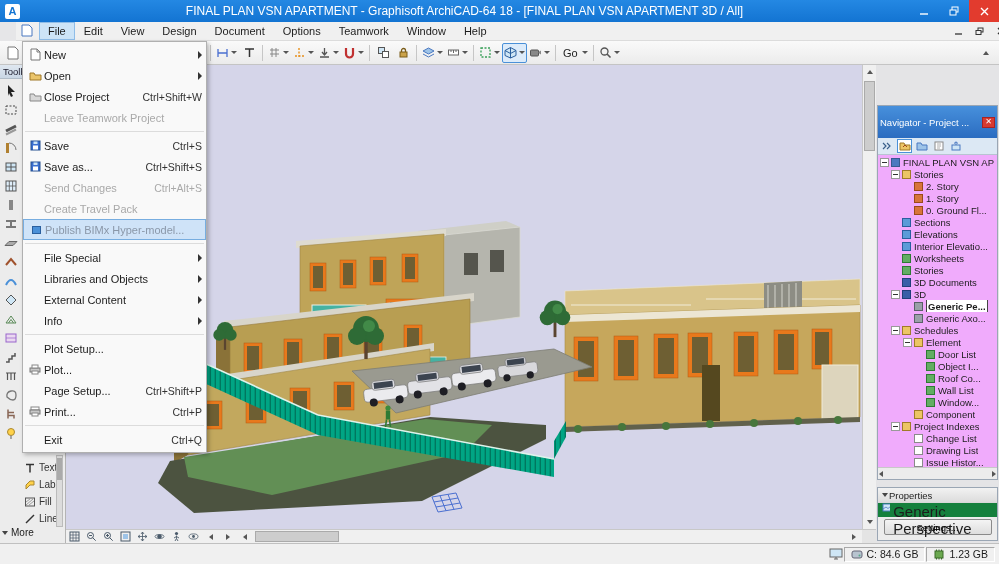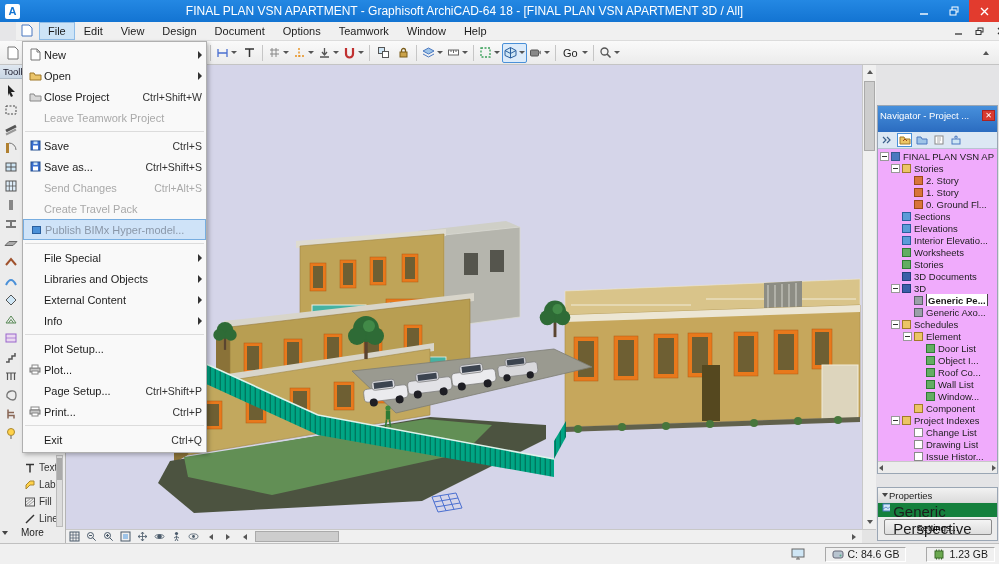--- a/index.html
+++ b/index.html
@@ -33,21 +33,21 @@
   .tb-spacer{flex:1}
 
   
   .toolbox{position:absolute;left:0;top:65px;width:66px;height:478px;background:#ececec;border-right:1px solid #b4b4b4;z-index:5}
   .tbx-header{height:14px;background:linear-gradient(#dfe7f0,#c9d6e4);border-bottom:1px solid #b0bcc8;font-size:9.5px;color:#223;padding:1px 3px;white-space:nowrap;overflow:hidden}
   .tbx-col{position:absolute;left:0;top:16px;width:21px;display:flex;flex-direction:column;align-items:center}
   .txi{width:19px;height:19px;display:flex;align-items:center;justify-content:center}
   .tbx-row{position:absolute;left:24px;width:40px;height:17px;display:flex;align-items:center;gap:3px;font-size:10px;color:#333}
   .tbx-scroll{position:absolute;left:56px;top:390px;width:7px;height:72px;background:#dcdcdc;border:1px solid #bbb}
   .tbx-scroll .thumb{position:absolute;left:0;top:2px;width:5px;height:22px;background:#aaa}
-  .tbx-more{position:absolute;left:2px;top:460px;width:62px;height:15px;display:flex;align-items:center;gap:13px;font-size:10px;color:#222}
+  .tbx-more{position:absolute;left:2px;top:460px;width:62px;height:15px;display:flex;align-items:center;gap:3px;font-size:10px;color:#222}
   .tri-down{width:0;height:0;border-left:3.5px solid transparent;border-right:3.5px solid transparent;border-top:4px solid #444}
 
   
   .filemenu{position:absolute;left:22px;top:41px;width:185px;background:#f9f9f9;border:1px solid #b0b0b0;box-shadow:2px 2px 4px rgba(0,0,0,.25);z-index:50;padding:2px 0}
   .mi{height:21px;display:flex;align-items:center;padding:0 4px 0 3px}
   .mi-ic{width:18px;display:flex;align-items:center;justify-content:center;flex:0 0 18px}
   .mi-label{flex:1;white-space:nowrap}
   .mi-short{font-size:10.5px;color:#333;margin-left:8px;white-space:nowrap}
   .mi-arrow{width:0;height:0;border-top:4px solid transparent;border-bottom:4px solid transparent;border-left:4px solid #333;margin-left:4px}
   .mi.disabled .mi-label,.mi.disabled .mi-short{color:#a9a9a9}
@@ -66,21 +66,21 @@
   .htrack{flex:1}
   .corner{width:14px;height:13px;background:#e4e4e4}
   .arr-up{width:0;height:0;border-left:3.5px solid transparent;border-right:3.5px solid transparent;border-bottom:4px solid #555}
   .arr-dn{width:0;height:0;border-left:3.5px solid transparent;border-right:3.5px solid transparent;border-top:4px solid #555}
   .arr-l{width:0;height:0;border-top:3.5px solid transparent;border-bottom:3.5px solid transparent;border-right:4px solid #555}
   .arr-r{width:0;height:0;border-top:3.5px solid transparent;border-bottom:3.5px solid transparent;border-left:4px solid #555}
 
   
   .rightcol{position:absolute;left:876px;top:65px;width:123px;height:478px;background:#e4e4e6}
   .navpanel{position:absolute;left:1px;top:40px;width:121px;background:#f2f2f2;border:1px solid #9aa6b4}
-  .nav-title{height:26px;background:linear-gradient(#4790dc,#2b6cc0);color:#fff;font-size:9.5px;display:flex;padding:4px 2px;white-space:nowrap}
+  .nav-title{height:32px;background:linear-gradient(#4790dc,#2b6cc0);color:#fff;font-size:9.5px;display:flex;align-items:center;padding:4px 2px;white-space:nowrap}
   .nav-title .ttl{flex:1;overflow:hidden}
   .nav-close{width:13px;height:11px;background:#d83a30;color:#fff;font-size:8px;display:flex;align-items:center;justify-content:center;border:1px solid #a22;line-height:1}
   .nav-icons{height:17px;background:#dce8f4;border-bottom:1px solid #b8c4d2;display:flex;align-items:center;gap:2px;padding:0 2px}
   .nvi{width:15px;height:14px;display:flex;align-items:center;justify-content:center;border:1px solid transparent}
   .nvi.sel{border:1px solid #4a90d8;background:#fff}
   .tree{height:312px;background:#f0abfc;overflow:hidden;padding-top:1px}
   .trow{height:12px;display:flex;align-items:center;font-size:9.5px;white-space:nowrap;overflow:hidden}
   .lvl0{padding-left:2px}.lvl1{padding-left:13px}.lvl2{padding-left:25px}.lvl3{padding-left:37px}
   .texp{width:9px;height:9px;border:1px solid #999;background:#fff;margin-right:2px;position:relative;flex:0 0 9px}
   .texp::after{content:"";position:absolute;left:1px;top:3px;width:5px;height:1px;background:#333}
@@ -93,21 +93,21 @@
   .trow.selrow .tlabel{font-weight:bold;border:1px solid #444;background:#fff;padding:8px 1px}
   .nav-hscroll{height:12px;background:#ececec;border-top:1px solid #c8c8c8;display:flex;align-items:center;justify-content:space-between;padding:0 1px}
 
   
   .propspanel{position:absolute;left:1px;top:422px;width:121px;background:#ececec;border:1px solid #9aa6b4}
   .props-h{height:14px;display:flex;align-items:center;gap:1px;padding:0 4px;background:linear-gradient(#f2f2f2,#dcdcdc);font-size:9.5px;color:#222}
   .props-item{height:15px;display:flex;align-items:flex-start;gap:3px;padding:0 4px;background:#15803d;border-top:1px solid #d8d8d8;font-size:15px}
   .props-btn{display:block;margin:2px auto 5px;width:108px;height:16px;font-size:9.5px;font-family:"Liberation Sans",sans-serif;background:linear-gradient(#f4f4f4,#dedede);border:1px solid #8a8a8a;border-radius:2px}
 
   
-  .statusbar{position:absolute;left:0;top:543px;width:999px;height:21px;background:#f0f0f0;border-top:1px solid #c0c0c0;display:flex;align-items:center;justify-content:flex-end;gap:20px;padding:0 4px;font-size:10.5px}
+  .statusbar{position:absolute;left:0;top:543px;width:999px;height:21px;background:#f0f0f0;border-top:1px solid #c0c0c0;display:flex;align-items:center;justify-content:flex-end;gap:1px;padding:0 4px;font-size:10.5px}
   .scell{height:15px;border:1px solid;border-color:#a8a8a8 #fff #fff #a8a8a8;display:flex;align-items:center;gap:4px;padding:0 6px;background:#f0f0f0}
   .sico{display:flex;align-items:center}
 </style>
 </head>
 <body>
 
 <div id="app">
 
   <div class="titlebar">
     <div class="appicon">A</div>

